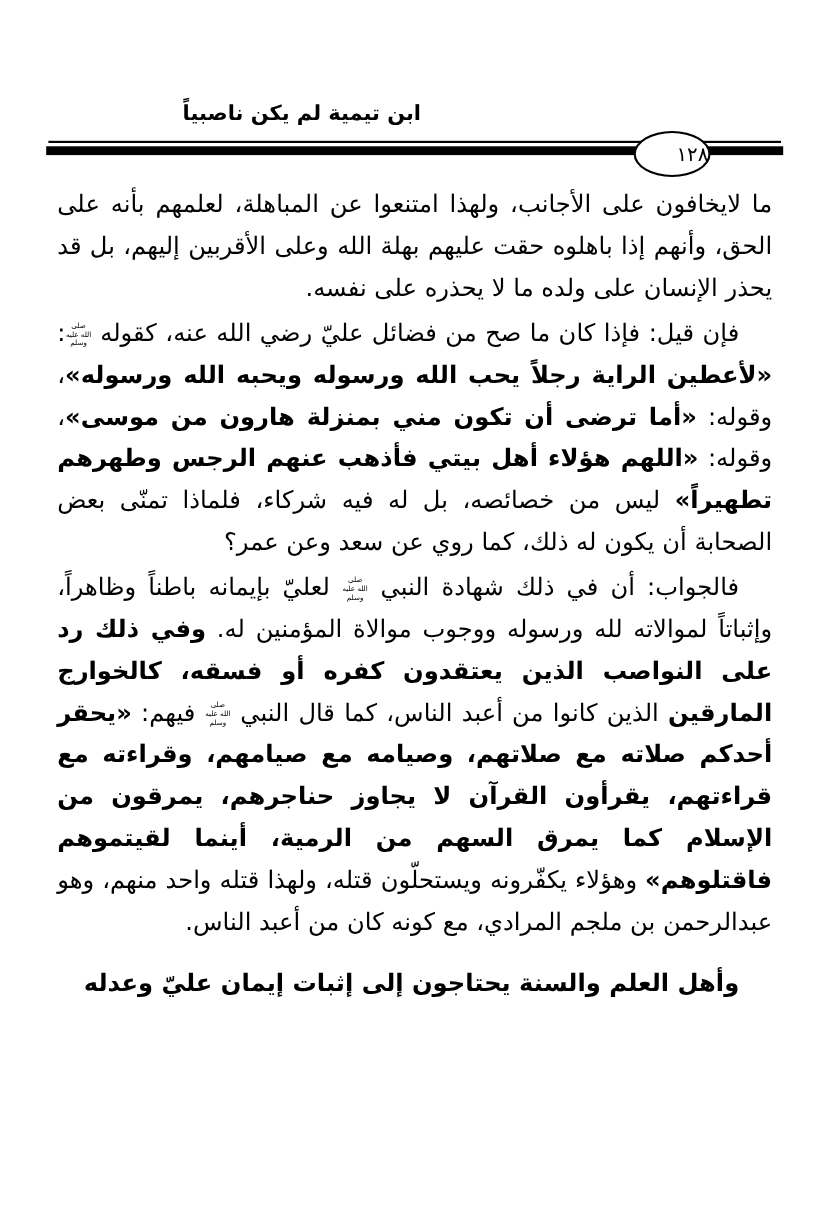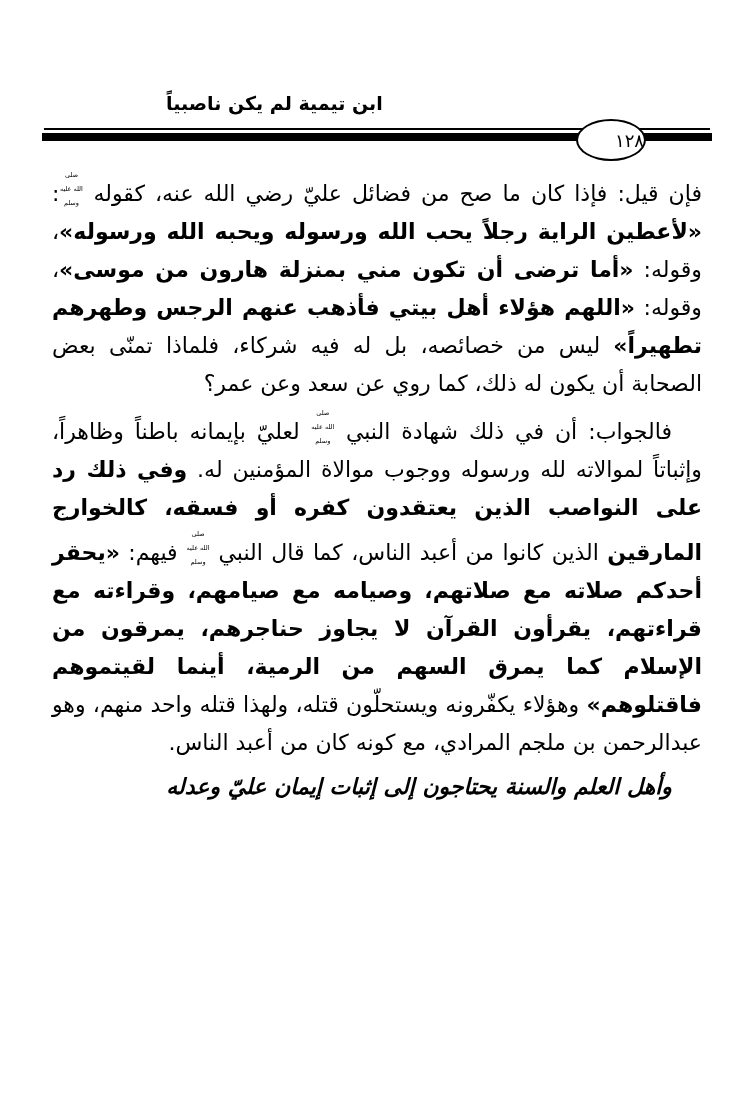--- a/index.html
+++ b/index.html
@@ -69,30 +69,29 @@
     font-size: 22px;
     line-height: 38px;
   }
   .page-text p {
     margin: 0 0 3px 0;
   }
   .page-text p + p {
     text-indent: 30px;
   }
   .page-text p:last-child {
-    margin-top: 6px;
-    font-style: italic;
+    margin-top: 18px;
   }
   .seg { font-weight: normal; }
   .seg.b { font-weight: bold; }
   .pbuh {
     display: inline-block;
     width: 24px;
     font-size: 6.5px;
-    line-height: 14px;
+    line-height: 8px;
     text-align: center;
     vertical-align: -4px;
     font-weight: normal;
     text-indent: 0;
   }
 </style>
 </head>
 <body>
 
 <div class="page">
@@ -103,18 +102,19 @@
     <div class="rule-thin"></div>
 
     <div class="rule-thick"></div>
 
     <div class="page-number-badge">
       <span>١٢٨</span>
     </div>
   </header>
 
   <main class="page-text" id="page-text">
+      <p><span class="seg">ما لايخافون على الأجانب، ولهذا امتنعوا عن المباهلة، لعلمهم بأنه على الحق، وأنهم إذا باهلوه حقت عليهم بهلة الله وعلى الأقربين إليهم، بل قد يحذر الإنسان على ولده ما لا يحذره على نفسه.</span></p>
       <p><span class="seg">فإن قيل: فإذا كان ما صح من فضائل عليّ رضي الله عنه، كقوله </span><span class="pbuh">صلى الله عليه وسلم</span><span class="seg">: </span><span class="seg b">«لأعطين الراية رجلاً يحب الله ورسوله ويحبه الله ورسوله»</span><span class="seg">، وقوله: </span><span class="seg b">«أما ترضى أن تكون مني بمنزلة هارون من موسى»</span><span class="seg">، وقوله: </span><span class="seg b">«اللهم هؤلاء أهل بيتي فأذهب عنهم الرجس وطهرهم تطهيراً»</span><span class="seg"> ليس من خصائصه، بل له فيه شركاء، فلماذا تمنّى بعض الصحابة أن يكون له ذلك، كما روي عن سعد وعن عمر؟</span></p>
       <p><span class="seg">فالجواب: أن في ذلك شهادة النبي </span><span class="pbuh">صلى الله عليه وسلم</span><span class="seg"> لعليّ بإيمانه باطناً وظاهراً، وإثباتاً لموالاته لله ورسوله ووجوب موالاة المؤمنين له. </span><span class="seg b">وفي ذلك رد على النواصب الذين يعتقدون كفره أو فسقه، كالخوارج المارقين</span><span class="seg"> الذين كانوا من أعبد الناس، كما قال النبي </span><span class="pbuh">صلى الله عليه وسلم</span><span class="seg"> فيهم: </span><span class="seg b">«يحقر أحدكم صلاته مع صلاتهم، وصيامه مع صيامهم، وقراءته مع قراءتهم، يقرأون القرآن لا يجاوز حناجرهم، يمرقون من الإسلام كما يمرق السهم من الرمية، أينما لقيتموهم فاقتلوهم»</span><span class="seg"> وهؤلاء يكفّرونه ويستحلّون قتله، ولهذا قتله واحد منهم، وهو عبدالرحمن بن ملجم المرادي، مع كونه كان من أعبد الناس.</span></p>
       <p><span class="seg b">وأهل العلم والسنة يحتاجون إلى إثبات إيمان عليّ وعدله</span></p>
     </main>
 
 </div>
 
 </body></html>

